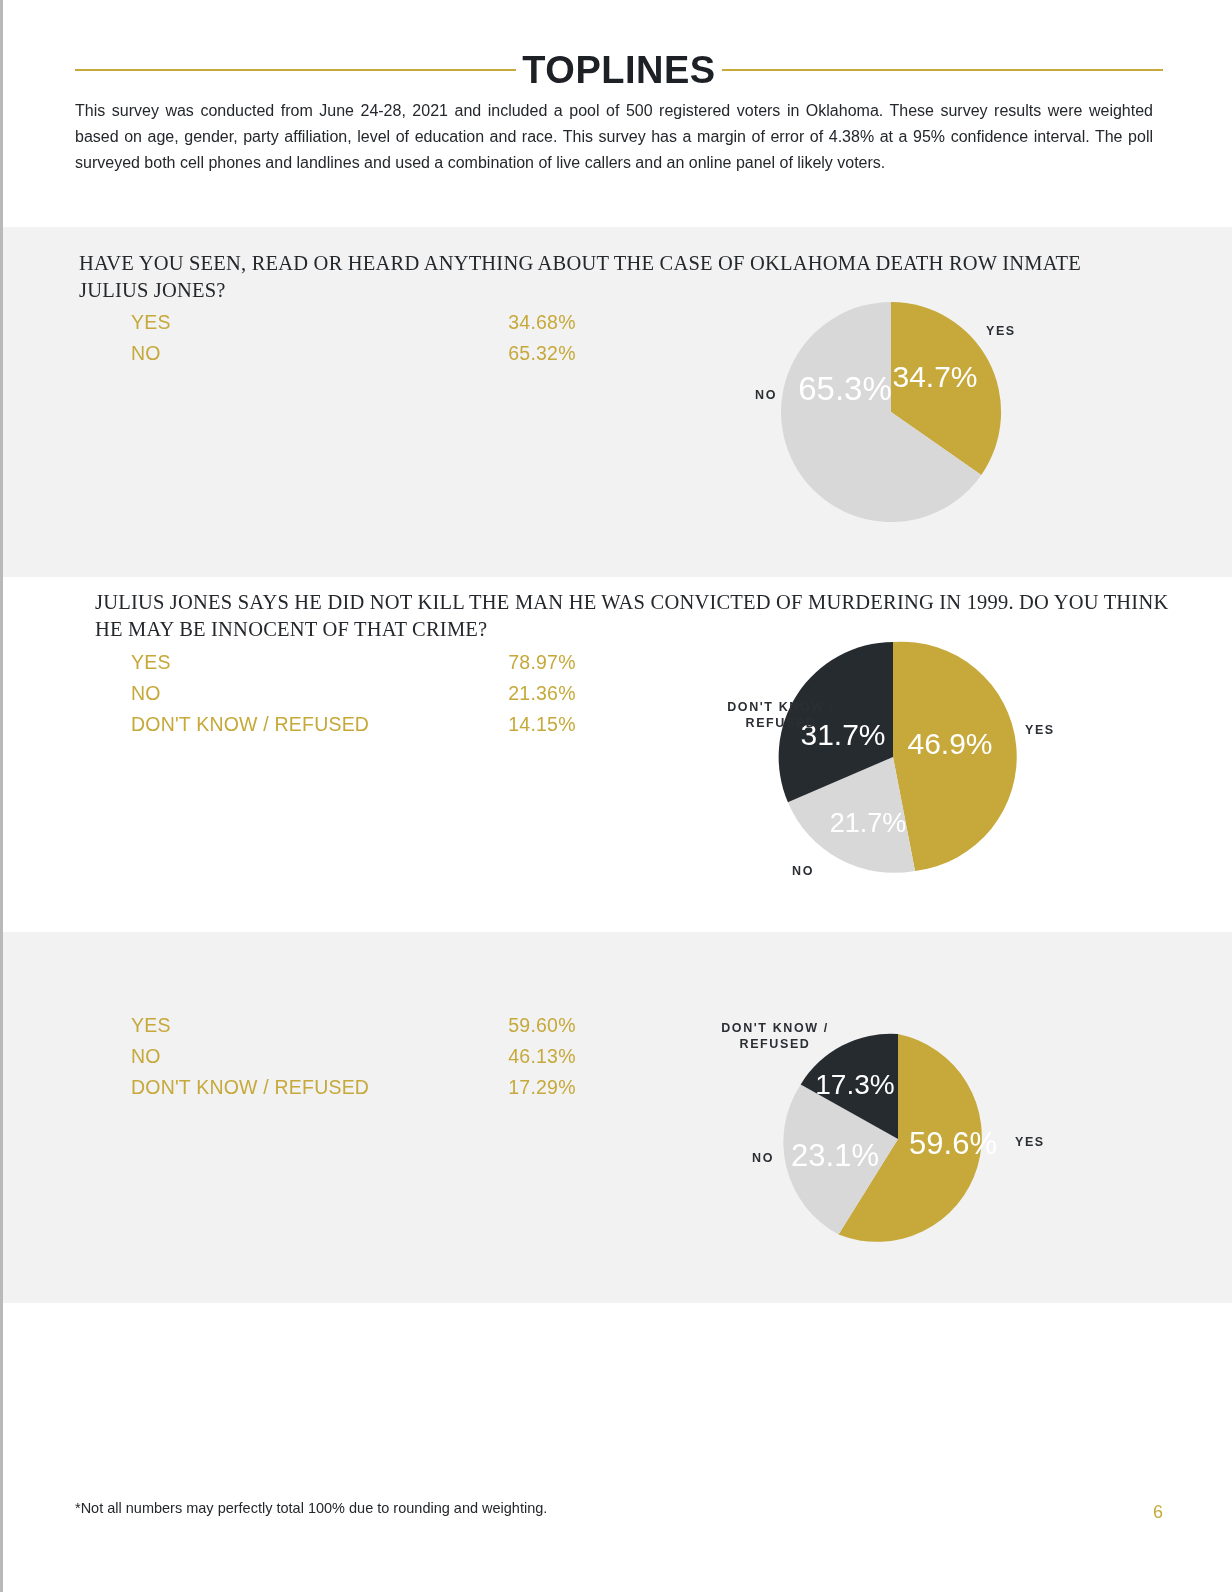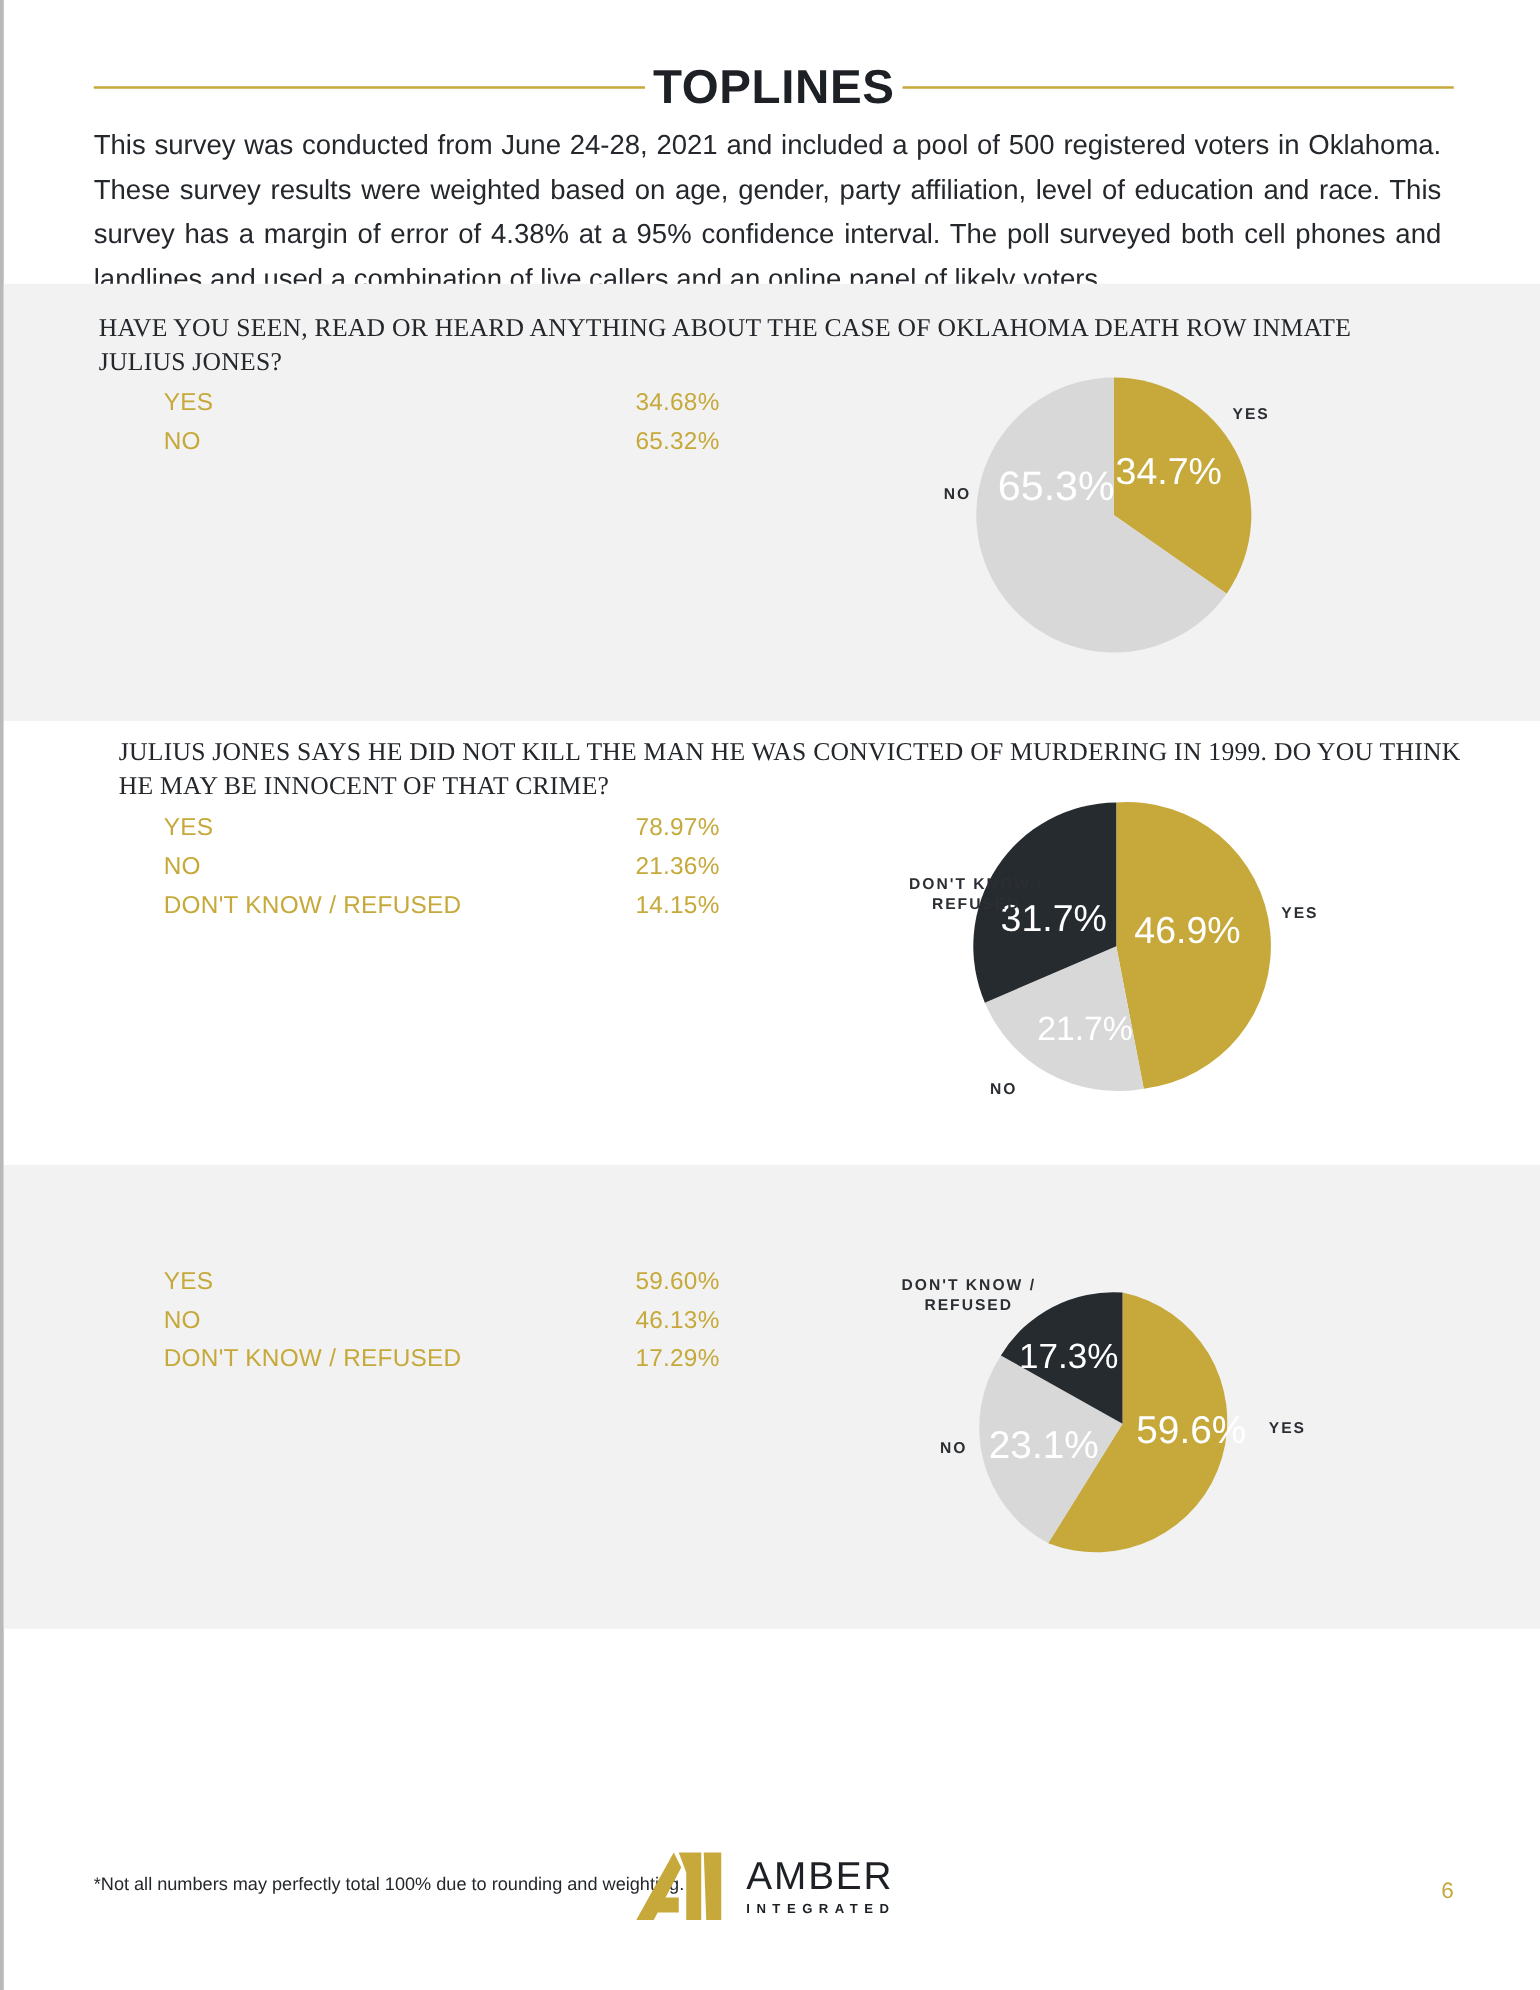--- a/index.html
+++ b/index.html
@@ -48,21 +48,21 @@
     color: #1d2024;
     white-space: nowrap;
     line-height: 1;
   }
 
   .intro {
     position: absolute;
     left: 72px;
     top: 98px;
     width: 1078px;
-    font-size: 22px;
+    font-size: 16px;
     line-height: 1.62;
     color: #24272b;
     text-align: justify;
     font-family: "Liberation Sans", sans-serif;
   }
 
   
   .band {
     position: absolute;
     left: 0;
@@ -283,29 +283,17 @@
         <text class="ext-label" x="92" y="38" text-anchor="middle">
           <tspan x="92" dy="0">DON'T KNOW /</tspan><tspan x="92" dy="16">REFUSED</tspan>
         </text>
       </svg>
     </div>
   </div>
 
   <div class="footer">
     <div class="footnote">*Not all numbers may perfectly total 100% due to rounding and weighting.</div>
 
-    <div class="logo">
-      <svg width="70" height="58" viewBox="0 0 70 58">
-        <path d="M34 2 L52 2 L52 56 L40 56 L40 18 Z" fill="#c6a93a"></path>
-        <path d="M54 2 L68 2 L68 56 L56 56 Z" fill="#c6a93a"></path>
-        <path d="M30 2 L36 14 L14 56 L0 56 Z" fill="#c6a93a"></path>
-        <path d="M22 38 L34 38 L34 50 L16 50 Z" fill="#c6a93a"></path>
-      </svg>
-      <div class="logo-word">
-        <span class="logo-amber">AMBER</span>
-        <span class="logo-integrated">INTEGRATED</span>
-      </div>
-    </div>
 
     <div class="page-number">6</div>
   </div>
 
 </div>
 
 </body></html>

